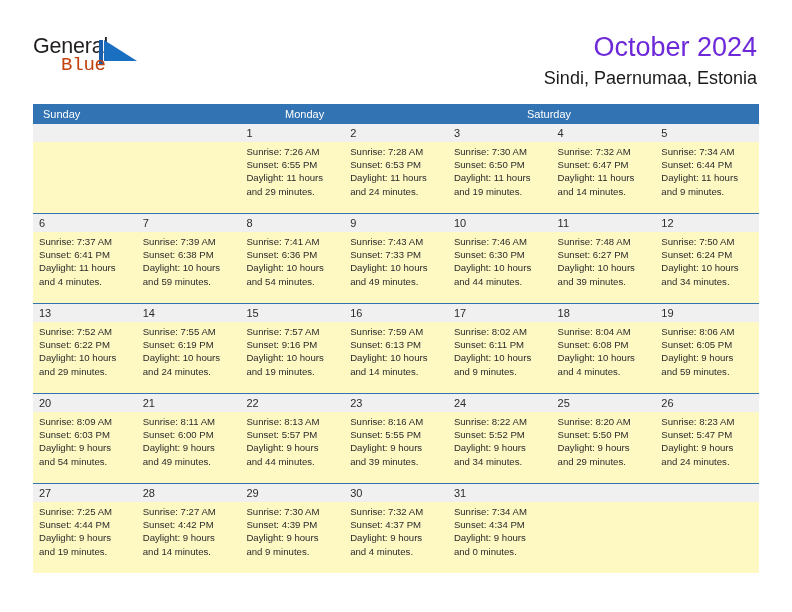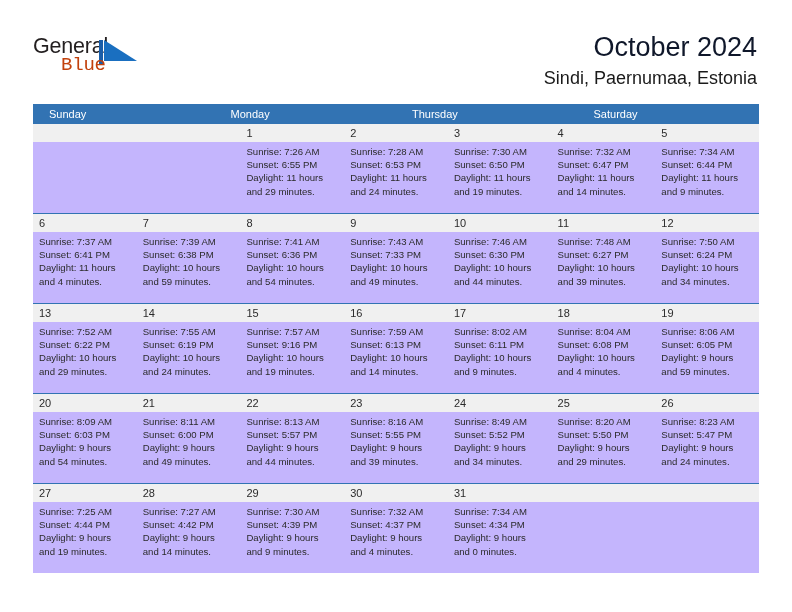--- a/index.html
+++ b/index.html
@@ -63,21 +63,21 @@
   }
 
   .title-block {
     position: absolute;
     right: 35px;
     top: 30px;
     text-align: right;
   }
   .cal-title {
     font-size: 27px;
-    color: #0f172a;
+    color: #6d28d9;
     font-weight: normal;
     line-height: 34px;
     white-space: nowrap;
   }
   .cal-subtitle {
     font-size: 18px;
     color: #1a1a1a;
     font-weight: normal;
     line-height: 22px;
     margin-top: 3px;
@@ -94,41 +94,41 @@
   .dow-row {
     display: flex;
     background: #3273b3;
     height: 20px;
   }
   .dow-cell {
     flex: 1 1 0;
     color: #ffffff;
     font-size: 11px;
     line-height: 20px;
-    padding-left: 16px;
+    padding-left: 10px;
     box-sizing: border-box;
     white-space: nowrap;
     overflow: hidden;
   }
 
   .week {
     position: relative;
     border-top: 1px solid #3273b3;
   }
   .week:first-of-type {
     border-top: none;
   }
   .week-daterow {
     display: flex;
     background: #f0f0f0;
     height: 18px;
   }
   .week-body {
     display: flex;
-    background: #c4b5fd;
+    background: #fef9c3;
     height: 71px;
   }
   .daynum-cell {
     flex: 1 1 0;
     box-sizing: border-box;
     padding-left: 6px;
     font-size: 11px;
     line-height: 18px;
     color: #2b2b2b;
   }
@@ -166,21 +166,20 @@
     <div class="title-block">
       <div class="cal-title">October 2024</div>
       <div class="cal-subtitle">Sindi, Paernumaa, Estonia</div>
     </div>
   </div>
 
   <div class="calendar">
     <div class="dow-row">
       <div class="dow-cell">Sunday</div>
       <div class="dow-cell">Monday</div>
-      <div class="dow-cell">Thursday</div>
       <div class="dow-cell">Saturday</div>
     </div>
 
     <div id="weeks-container">
         <div class="week">
           <div class="week-daterow">
             <div class="daynum-cell"></div>
             <div class="daynum-cell"></div>
             <div class="daynum-cell">1</div>
             <div class="daynum-cell">2</div>
@@ -362,21 +361,21 @@
               <div class="info-line">Daylight: 9 hours</div>
               <div class="info-line">and 44 minutes.</div>
             </div>
             <div class="info-cell">
               <div class="info-line">Sunrise: 8:16 AM</div>
               <div class="info-line">Sunset: 5:55 PM</div>
               <div class="info-line">Daylight: 9 hours</div>
               <div class="info-line">and 39 minutes.</div>
             </div>
             <div class="info-cell">
-              <div class="info-line">Sunrise: 8:49 AM</div>
+              <div class="info-line">Sunrise: 8:22 AM</div>
               <div class="info-line">Sunset: 5:52 PM</div>
               <div class="info-line">Daylight: 9 hours</div>
               <div class="info-line">and 34 minutes.</div>
             </div>
             <div class="info-cell">
               <div class="info-line">Sunrise: 8:20 AM</div>
               <div class="info-line">Sunset: 5:50 PM</div>
               <div class="info-line">Daylight: 9 hours</div>
               <div class="info-line">and 29 minutes.</div>
             </div>

